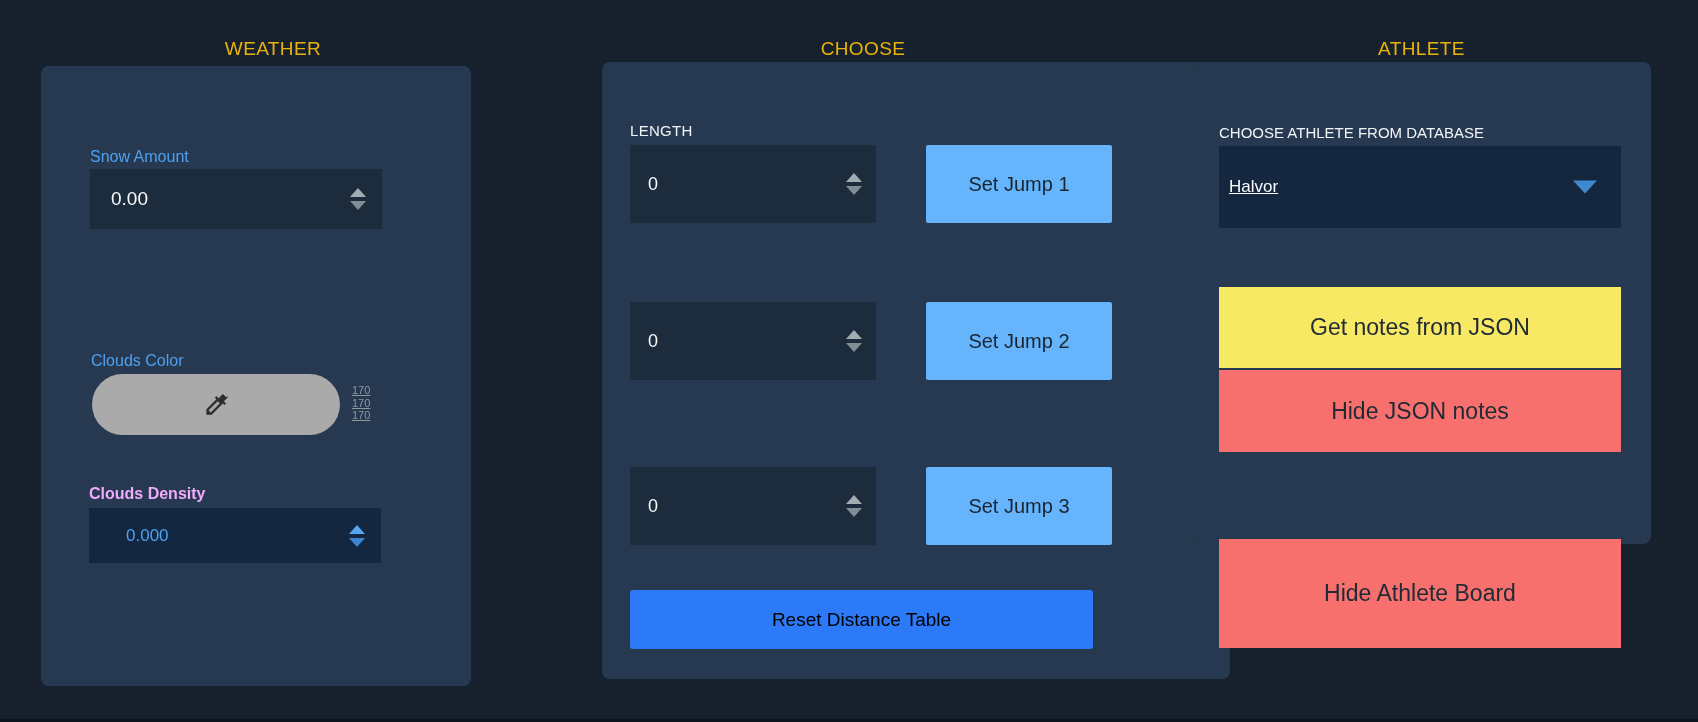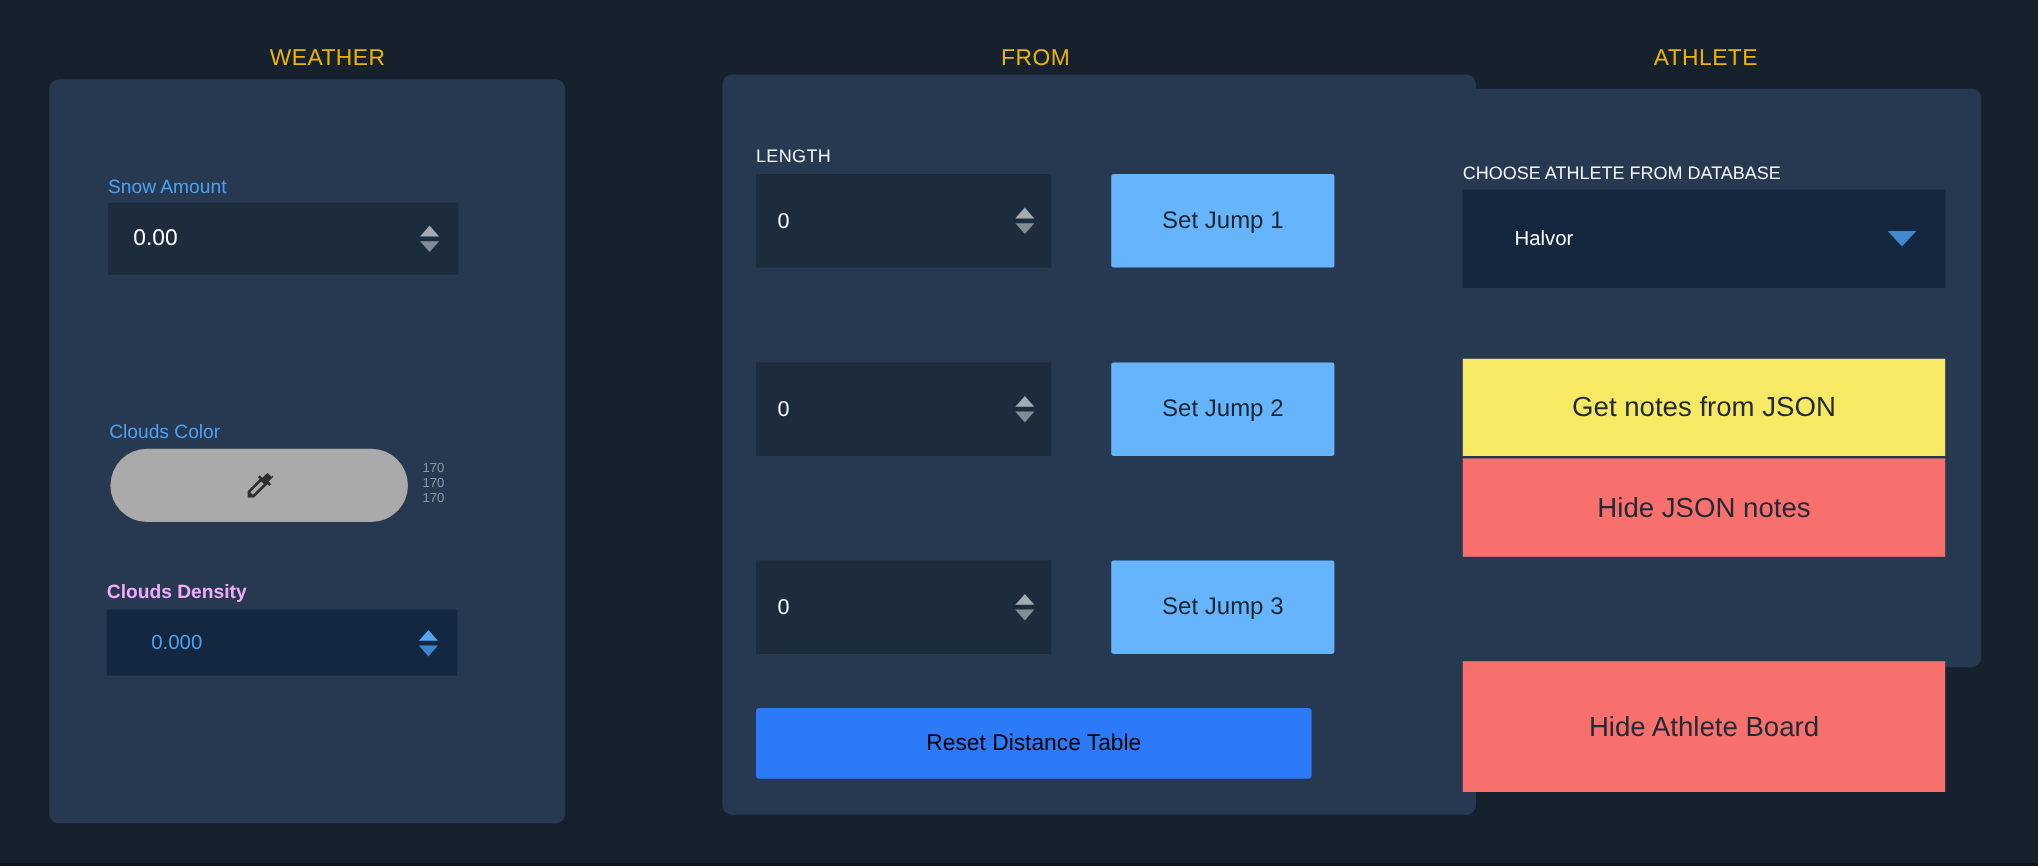--- a/index.html
+++ b/index.html
@@ -24,21 +24,21 @@
   .title-athlete { left: 1192px; width: 459px; }
 
   
   .panel {
     position: absolute;
     background: #263950;
     border-radius: 8px;
   }
   .panel-weather { left: 41px;   top: 66px; width: 430px; height: 620px; text-align: center; }
   .panel-jumps   { left: 602px;  top: 62px; width: 628px; height: 617px; }
-  .panel-athlete { left: 1192px; top: 62px; width: 459px; height: 482px; margin-top: 12px; }
+  .panel-athlete { left: 1192px; top: 62px; width: 459px; height: 482px; }
 
   .panel * { position: absolute; box-sizing: border-box; }
 
   
   .field {
     display: flex; align-items: center;
     background: #1D2C3D;
     color: #F8FAFC;
   }
   .field.deep { background: #132740; }
@@ -65,21 +65,21 @@
   .w-snow-field .value { position: static; padding-left: 21px; }
 
   .w-color-label   { left: 50px; top: 286px; }
   .w-color-pill    {
     left: 51px; top: 308px; width: 248px; height: 61px;
     background: #AAAAAA; border-radius: 31px;
     display: flex; align-items: center; justify-content: center;
   }
   .w-color-pill svg { position: static; }
   .w-rgb { left: 311px; top: 318px; font-size: 11px; line-height: 12.5px; color: #8D979F; }
-  .w-rgb div { position: static; }
+  .w-rgb div { position: static; text-decoration: underline; }
 
   .w-density-label { left: 48px; top: 419px; }
   .w-density-field { left: 48px; top: 442px; width: 292px; height: 55px; font-size: 17px; color: #4FA0F0; }
   .w-density-field .value { position: static; padding-left: 37px; }
 
   
   .j-length-label { left: 28px; top: 60px; font-size: 15px; letter-spacing: 0.3px; }
   .j-field { left: 28px; width: 246px; height: 78px; font-size: 18px; }
   .j-field .value { position: static; padding-left: 18px; }
   .j-field .spinner { right: 14px; }
@@ -102,21 +102,21 @@
   }
 
   
   .a-choose-label { left: 27px; top: 62px; font-size: 15px; }
   .a-dropdown {
     left: 27px; top: 84px; width: 402px; height: 82px;
     background: #14273F; color: #F8FAFC; font-size: 17px;
     display: flex; align-items: center;
     cursor: pointer;
   }
-  .a-dropdown .value { position: static; padding-left: 43px; }
+  .a-dropdown .value { position: static; padding-left: 10px; text-decoration: underline; }
   .a-dropdown .chevron {
     right: 24px; top: 50%; transform: translateY(-50%);
     width: 0; height: 0;
     border-left: 12px solid transparent;
     border-right: 12px solid transparent;
     border-top: 13px solid #4089CE;
   }
   .a-btn {
     left: 27px; width: 402px;
     border: none; border-radius: 0;
@@ -130,21 +130,21 @@
 
   .bottom-edge {
     position: absolute; left: 0; bottom: 0; width: 1698px; height: 3px;
     background: #0D141D;
   }
 </style>
 </head>
 <body>
 
 <div class="panel-title title-weather">WEATHER</div>
-<div class="panel-title title-jumps">FROM</div>
+<div class="panel-title title-jumps">CHOOSE</div>
 <div class="panel-title title-athlete">ATHLETE</div>
 
 <section class="panel panel-weather">
 
   <div class="lbl lbl-blue w-snow-label">Snow Amount</div>
   <div class="field w-snow-field">
     <span class="value">0.00</span>
     <span class="spinner">
       <span class="spin-up-gray"></span>
       <span class="spin-down-gray"></span>

